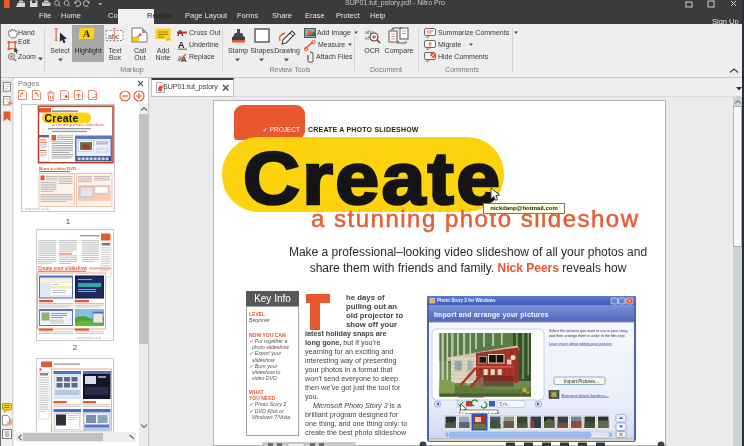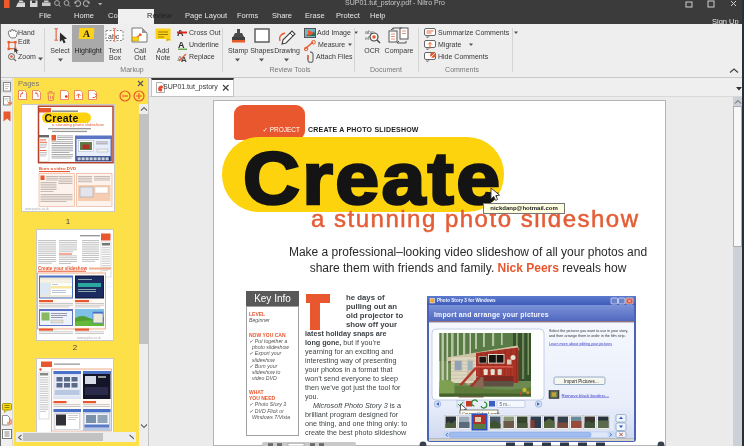--- a/index.html
+++ b/index.html
@@ -8,21 +8,21 @@
 #titlebar{left:0;top:0;width:744px;height:9px;background:#3b3b3b;}
 #tabrow{left:0;top:9px;width:744px;height:15px;background:#3b3b3b;}
 .rtab{position:absolute;top:2px;font-size:7.5px;color:#e6e6e6;padding-left:23px;}
 #ribbon{left:0;top:24px;width:744px;height:54px;background:#eeeeee;border-bottom:1px solid #c9c9c9;box-sizing:border-box;}
 .glabel{position:absolute;top:42px;font-size:7px;color:#777;width:100px;text-align:center;}
 .gsep{position:absolute;top:4px;height:44px;width:1px;background:#d4d4d4;}
 .btxt{position:absolute;font-size:7px;color:#383838;text-align:center;line-height:6.5px;}
 .stxt{position:absolute;font-size:7px;color:#383838;white-space:nowrap;}
 
 #strip{left:0;top:78px;width:13px;height:368px;background:#f0f0f0;border-right:1px solid #d6d6d6;box-sizing:border-box;}
-#panel{left:14px;top:78px;width:134px;height:368px;background:#fde047;}
+#panel{left:14px;top:78px;width:134px;height:368px;background:#ffffff;}
 #panelsep{left:148px;top:78px;width:1px;height:368px;background:#c4c4c4;}
 .thumb{position:absolute;background:#fff;border:1px solid #c9c9c9;box-sizing:border-box;}
 
 #docarea{left:149px;top:78px;width:595px;height:368px;background:#ebebeb;}
 #tabbar{position:absolute;left:0;top:0;width:595px;height:19px;background:#efefef;border-bottom:1px solid #d9d9d9;box-sizing:border-box;}
 #doctab{position:absolute;left:2px;top:0;width:83px;height:19px;background:#fff;border:1px solid #c2c2c2;border-top:2px solid #3a3a3a;box-sizing:border-box;}
 
 #page{left:213px;top:100px;width:453px;height:346px;background:#fff;border:1px solid #b4b4b4;box-sizing:border-box;}
 .chk{color:#555;font-style:italic;}
 </style></head>
@@ -47,21 +47,21 @@
     <path d="M98 3 l2.2 2.6 l2.2 -2.6 z" fill="#aaa"></path>
     <rect x="686" y="2" width="6" height="5" fill="none" stroke="#cfcfcf" stroke-width="1"></rect>
     <rect x="708" y="1" width="6" height="6" fill="none" stroke="#cfcfcf" stroke-width="1"></rect>
     <path d="M731 1 l5 5 m0 -5 l-5 5" stroke="#cfcfcf" stroke-width="1"></path>
   </svg>
   <div class="abs" style="left:340;top:-1px;width:110px;text-align:center;font-size:7px;color:#c9c9c9;left:340px;">SUP01.tut_pstory.pdf - Nitro Pro</div>
 </div>
 
 <div class="abs" id="tabrow">
   <div class="rtab" style="left:16px;">File</div>
-  <div class="rtab" style="left:51px;">Home</div>
+  <div class="rtab" style="left:38px;">Home</div>
   <div class="rtab" style="left:85px;">Convert</div>
   <div class="abs" style="left:118px;top:0;width:36px;height:15px;background:#f0f0f0;"></div>
   <div class="rtab" style="left:124px;color:#222;">Review</div>
   <div class="rtab" style="left:162px;">Page Layout</div>
   <div class="rtab" style="left:214px;">Forms</div>
   <div class="rtab" style="left:249px;">Share</div>
   <div class="rtab" style="left:282px;">Erase</div>
   <div class="rtab" style="left:313px;">Protect</div>
   <div class="rtab" style="left:347px;">Help</div>
   <div class="rtab" style="left:689px;margin-top:6px;">Sign Up</div>

